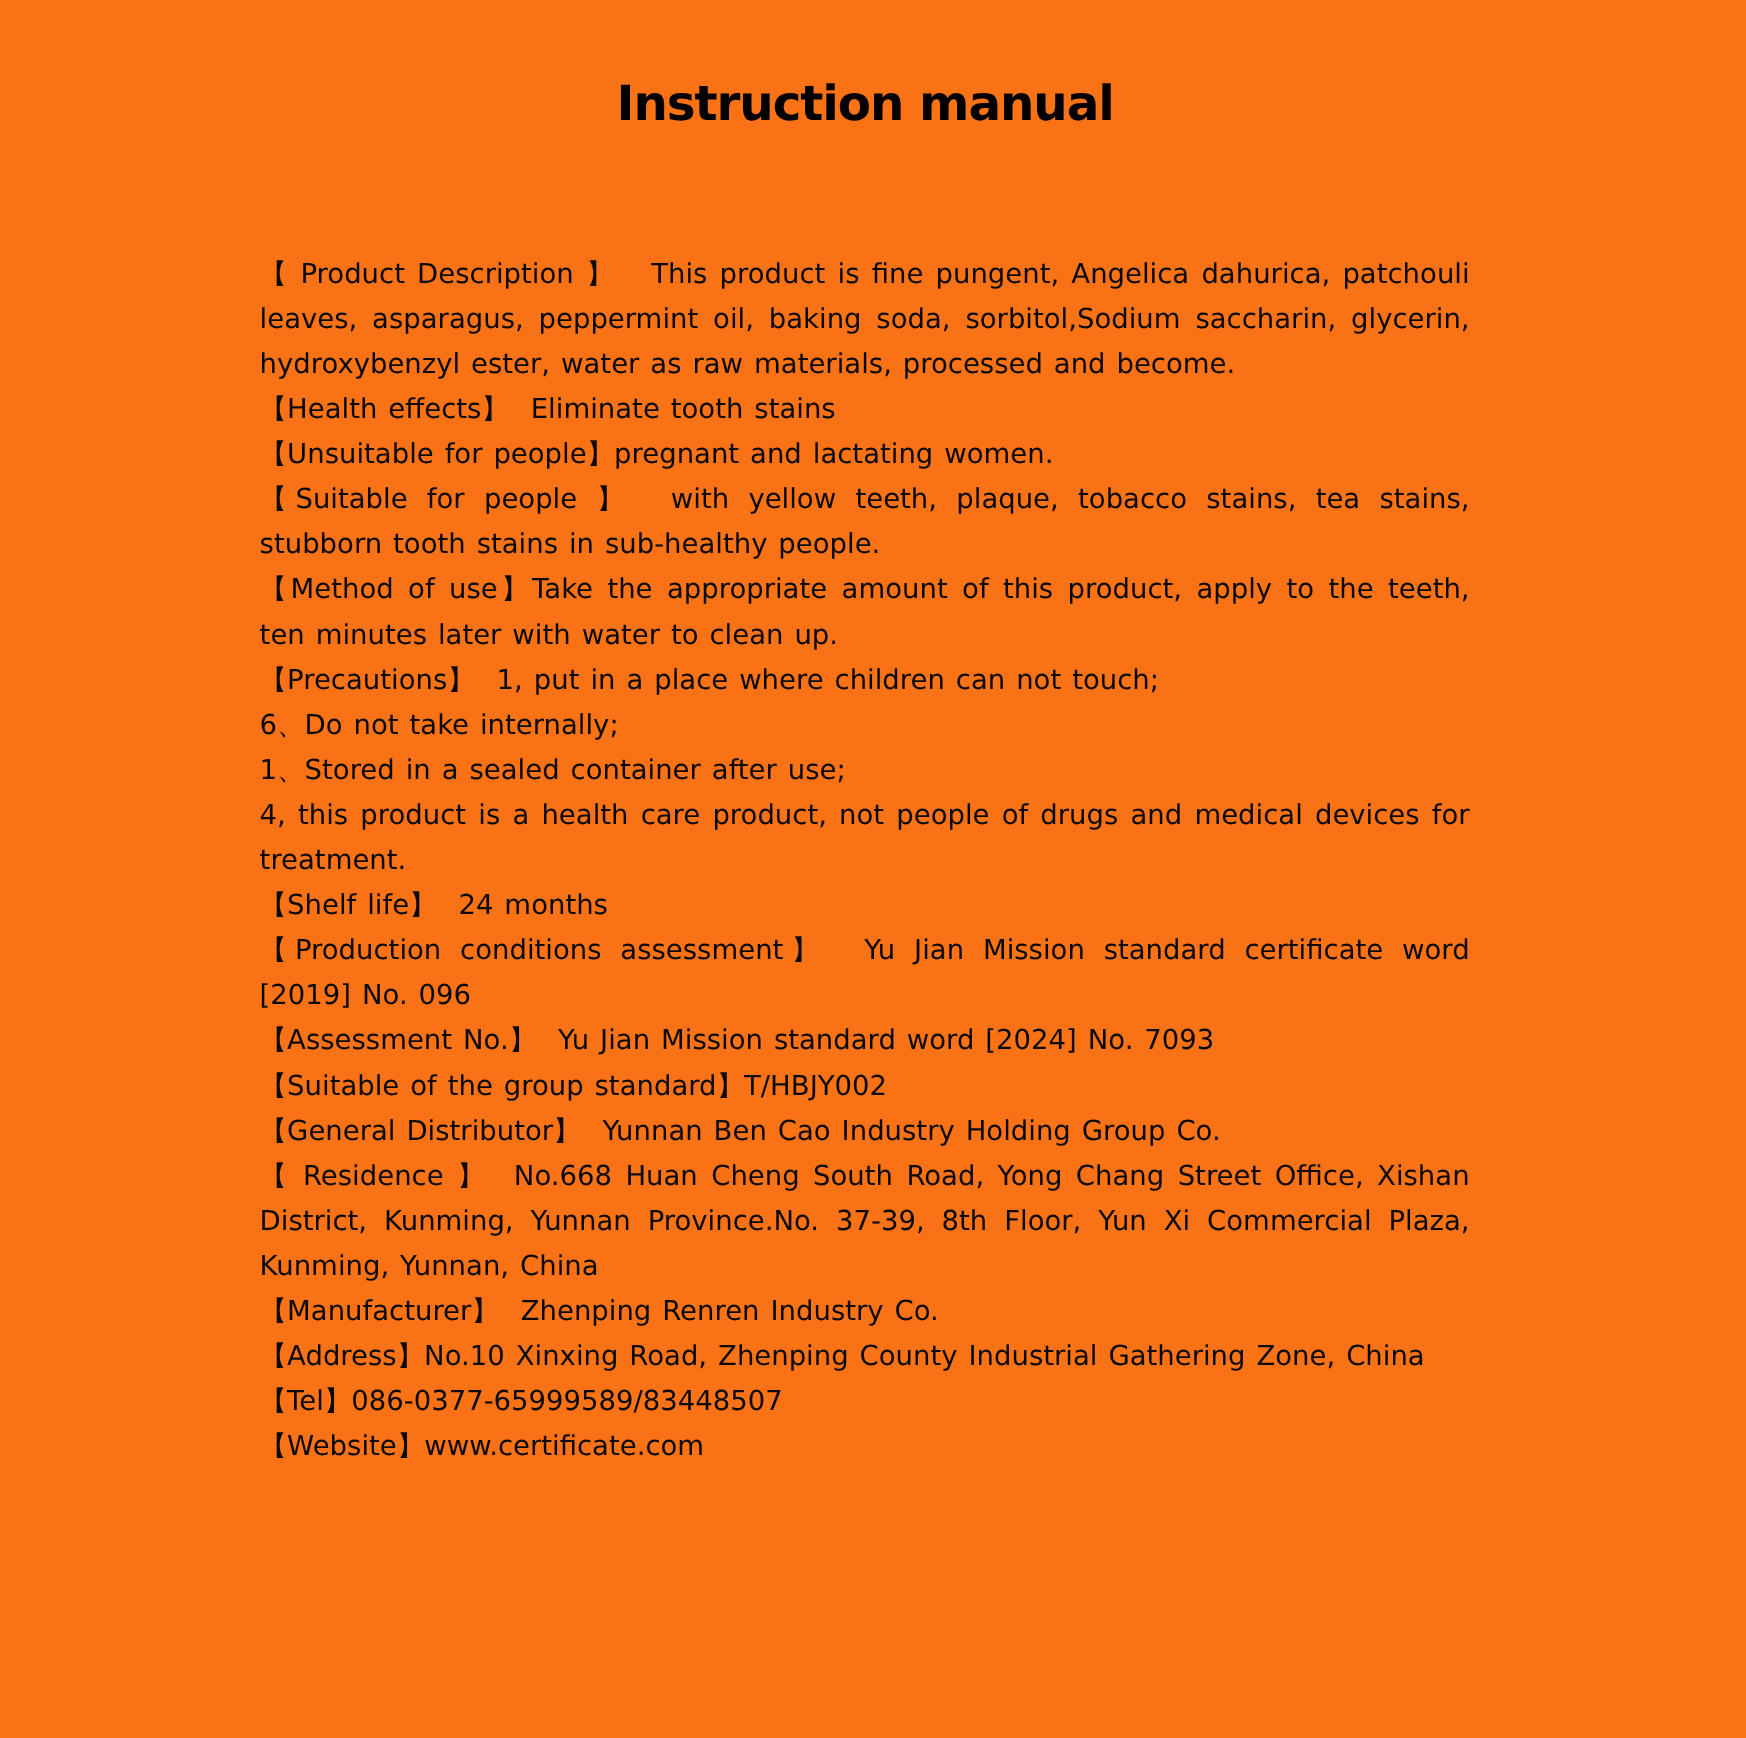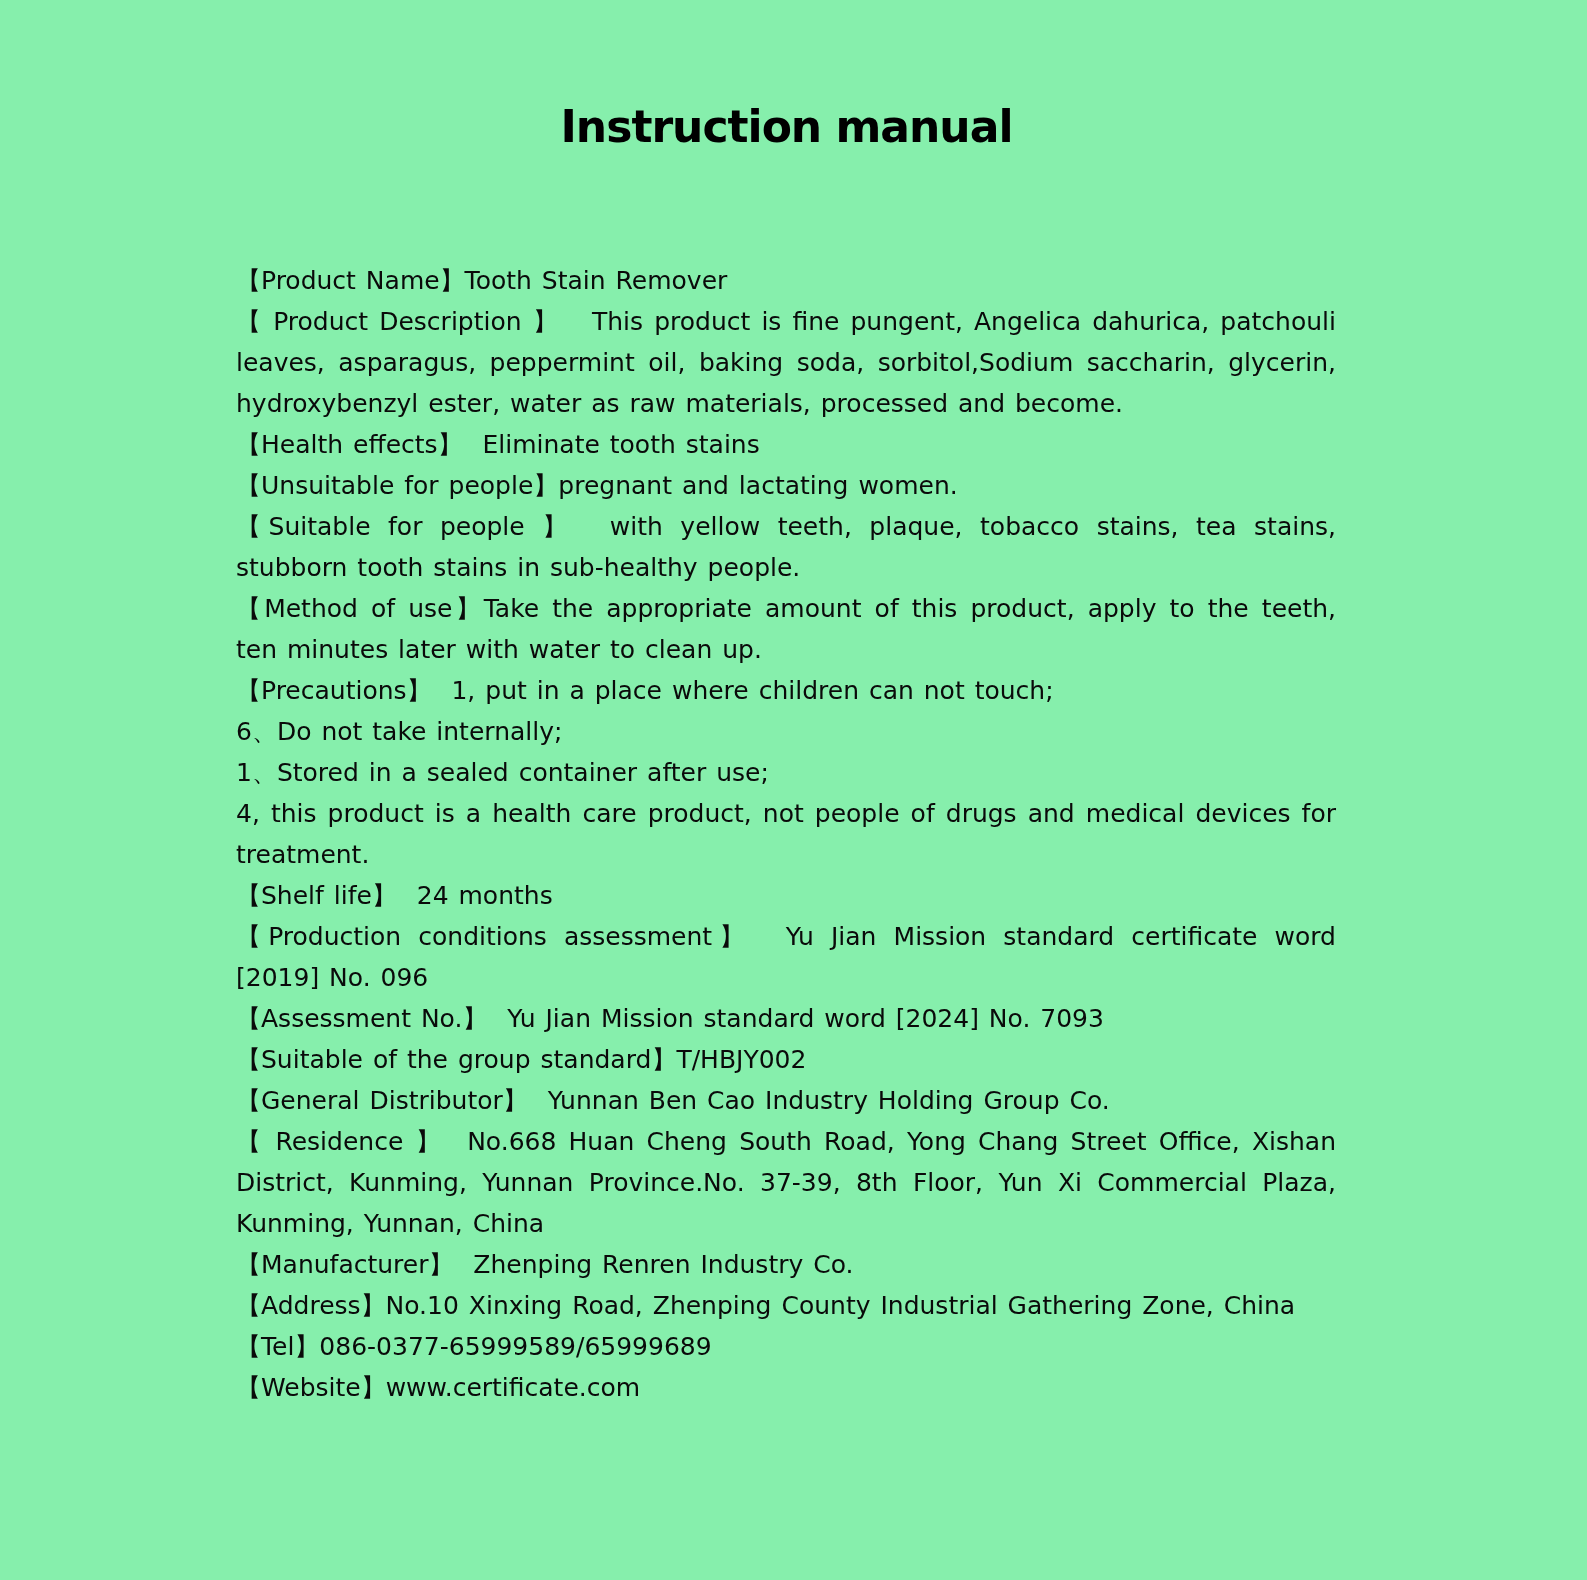--- a/index.html
+++ b/index.html
@@ -10,23 +10,23 @@
   body {
     width: 1587px;
     height: 1580px;
     overflow: hidden;
     font-family: "DejaVu Sans", "Liberation Sans", sans-serif;
     color: #111111;
   }
   .page {
     width: 1587px;
     height: 1580px;
-    background: #86efac;
+    background: #f97316;
     box-sizing: border-box;
-    padding: 100px 250px 0 236px;
+    padding: 68px 250px 0 236px;
   }
   .doc-title {
     font-size: 44px;
     font-weight: 700;
     letter-spacing: -1px;
     text-align: center;
     line-height: 54px;
     margin: 0 0 106px 0;
     color: #000000;
   }
@@ -42,35 +42,34 @@
     word-spacing: 2px;
   }
 </style>
 </head>
 <body>
 
 <div class="page">
   <h1 class="doc-title">Instruction manual</h1>
 
   <div class="doc-body">
-      <p>【Product Name】Tooth Stain Remover</p>
       <p>【 Product Description 】&nbsp;&nbsp; This product is fine pungent, Angelica dahurica, patchouli leaves, asparagus, peppermint oil, baking soda, sorbitol,Sodium saccharin, glycerin, hydroxybenzyl ester, water as raw materials, processed and become.</p>
       <p>【Health effects】&nbsp; Eliminate tooth stains</p>
       <p>【Unsuitable for people】pregnant and lactating women.</p>
       <p>【Suitable for people 】&nbsp; with yellow teeth, plaque, tobacco stains, tea stains, stubborn tooth stains in sub-healthy people.</p>
       <p>【Method of use】Take the appropriate amount of this product, apply to the teeth, ten minutes later with water to clean up.</p>
       <p>【Precautions】&nbsp; 1, put in a place where children can not touch;</p>
       <p>6、Do not take internally;</p>
       <p>1、Stored in a sealed container after use;</p>
       <p>4, this product is a health care product, not people of drugs and medical devices for treatment.</p>
       <p>【Shelf life】&nbsp; 24 months</p>
       <p>【Production conditions assessment】&nbsp; Yu Jian Mission standard certificate word [2019] No. 096</p>
       <p>【Assessment No.】&nbsp; Yu Jian Mission standard word [2024] No. 7093</p>
       <p>【Suitable of the group standard】T/HBJY002</p>
       <p>【General Distributor】&nbsp; Yunnan Ben Cao Industry Holding Group Co.</p>
       <p>【 Residence 】&nbsp; No.668 Huan Cheng South Road, Yong Chang Street Office, Xishan District, Kunming, Yunnan Province.No. 37-39, 8th Floor, Yun Xi Commercial Plaza, Kunming, Yunnan, China</p>
       <p>【Manufacturer】&nbsp; Zhenping Renren Industry Co.</p>
       <p>【Address】No.10 Xinxing Road, Zhenping County Industrial Gathering Zone, China</p>
-      <p>【Tel】086-0377-65999589/65999689</p>
+      <p>【Tel】086-0377-65999589/83448507</p>
       <p>【Website】www.certificate.com</p>
     </div>
 
 </div>
 
 </body></html>

